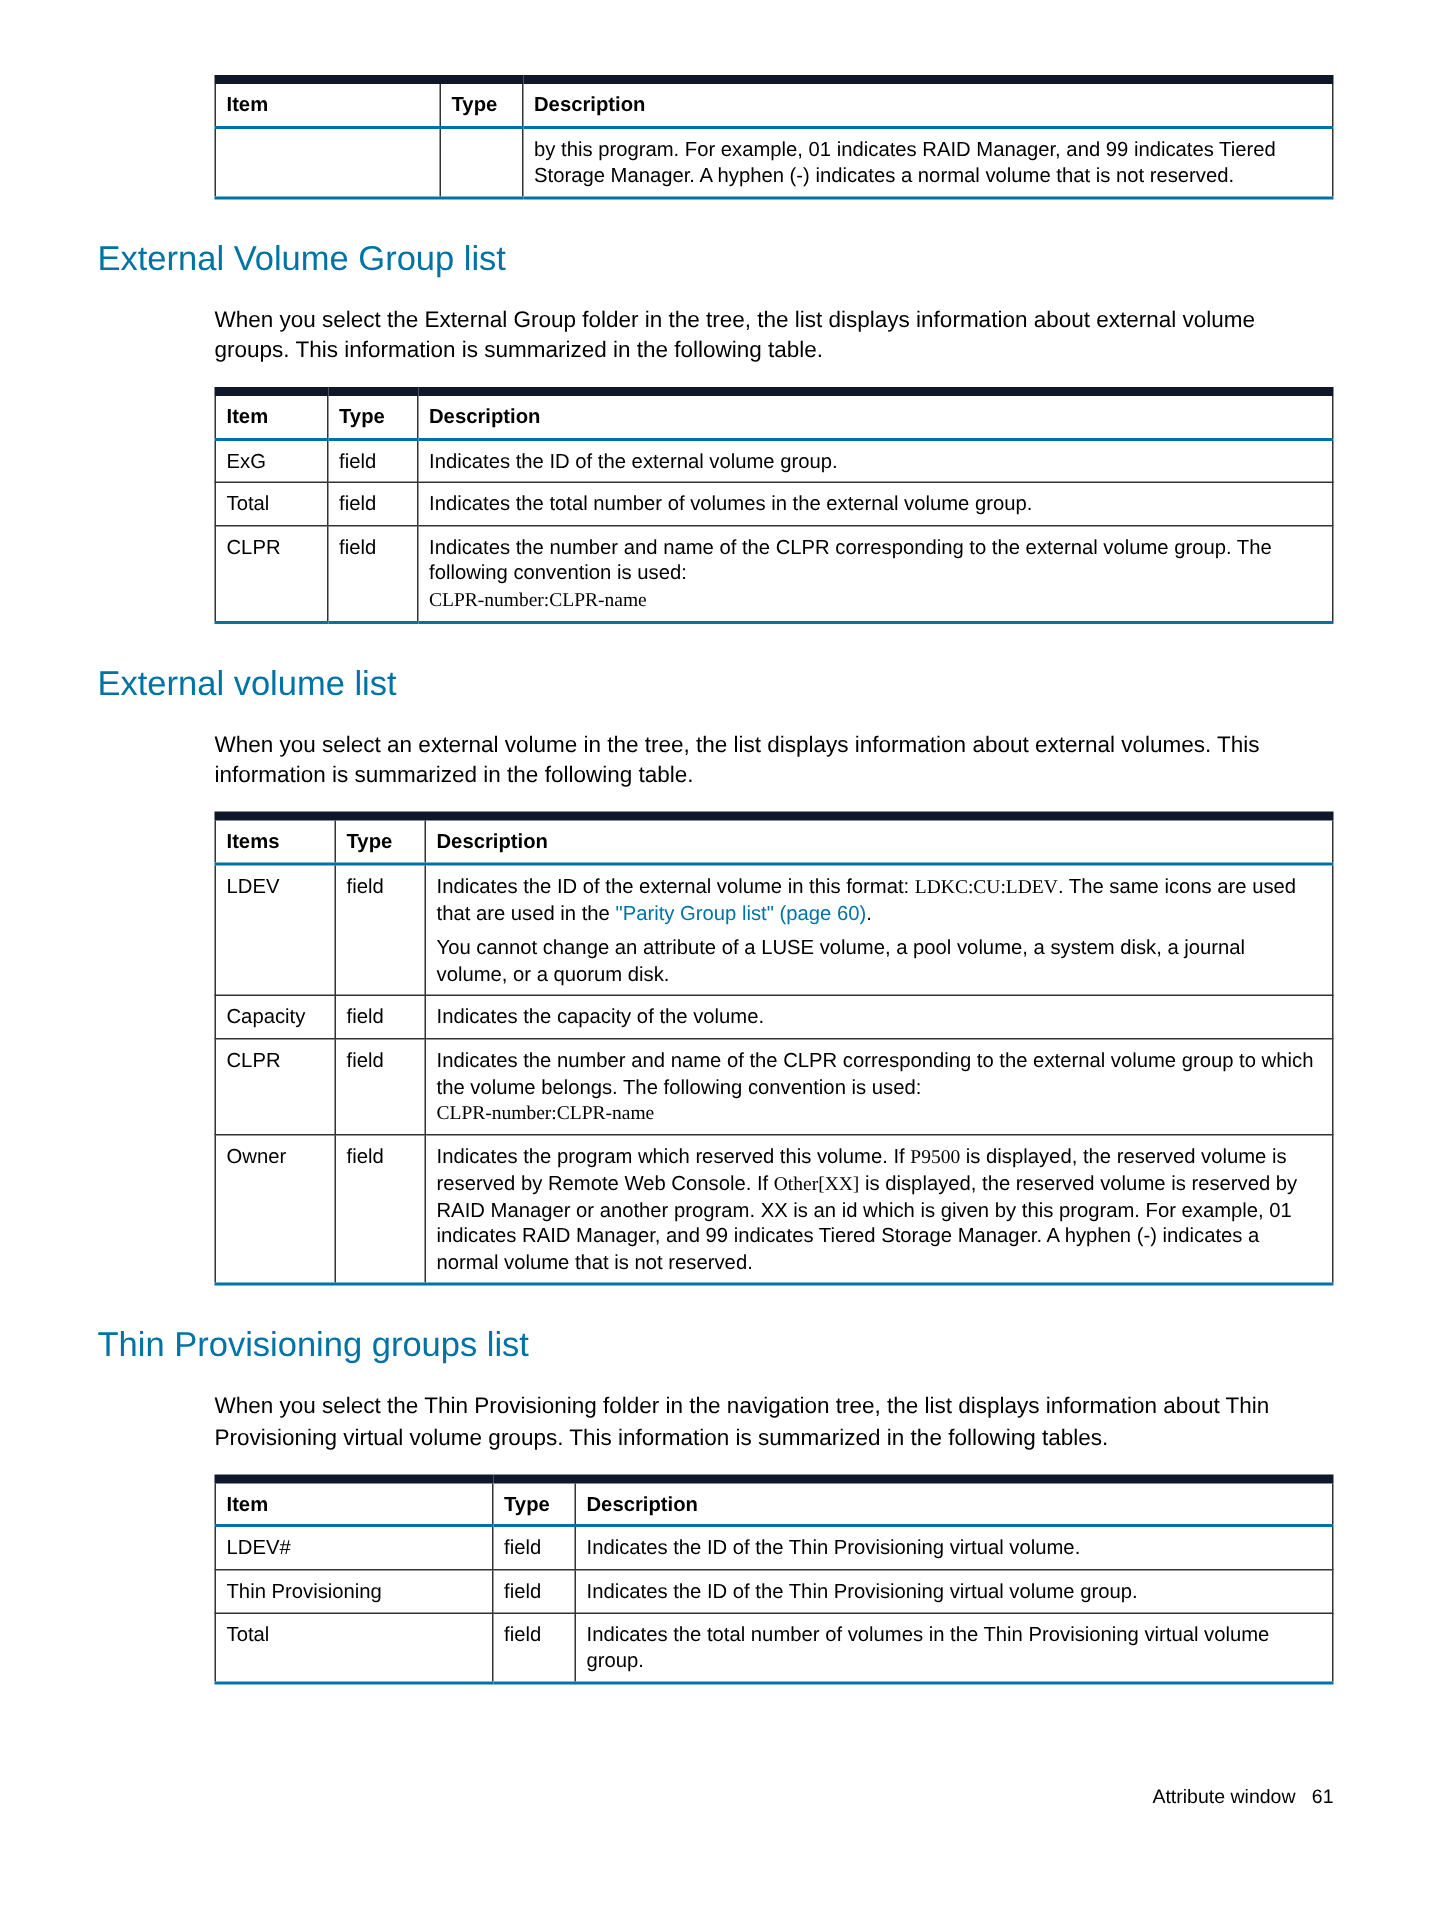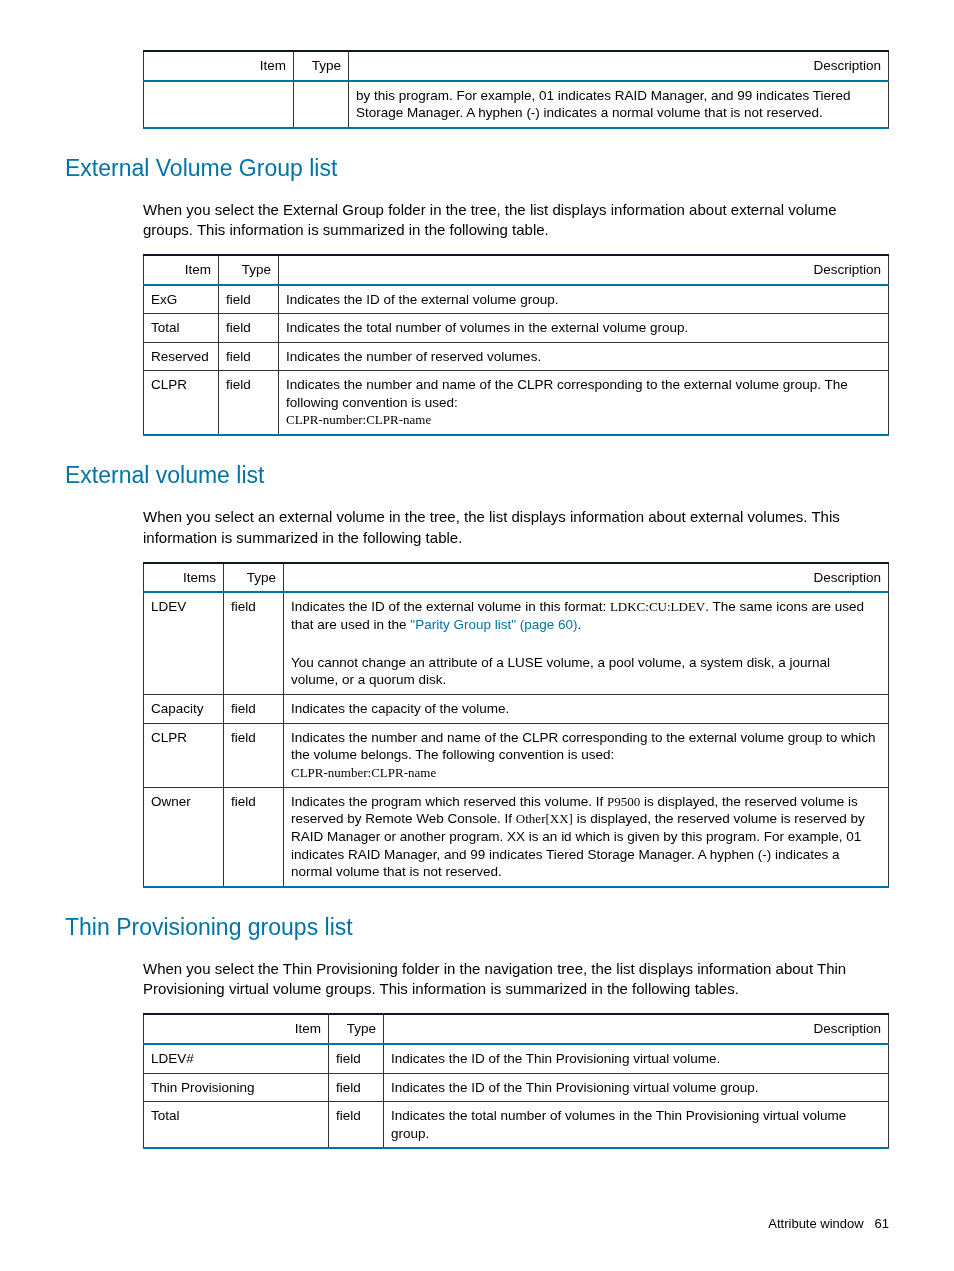--- a/index.html
+++ b/index.html
@@ -39,24 +39,23 @@
     padding: 5px 7px;
     text-align: left;
     vertical-align: top;
     line-height: 1.3;
   }
   thead tr {
     border-top: 2px solid #0073a6;
     border-bottom: 2px solid #0073a6;
   }
   thead th {
-    font-weight: normal;
-    border-top: 2px solid #0f172a;
+    font-weight: bold;
+    border-top: 6px solid #0f172a;
     border-bottom: 2px solid #0073a6;
-    text-align: right;
   }
   tbody tr:last-child td {
     border-bottom: 2px solid #0073a6;
   }
   .mono {
     font-family: Liberation Serif, serif;
     font-size: 13px;
   }
   a.link {
     color: #0073a6;
@@ -121,25 +120,20 @@
       <td>ExG</td>
       <td>field</td>
       <td>Indicates the ID of the external volume group.</td>
     </tr>
     <tr>
       <td>Total</td>
       <td>field</td>
       <td>Indicates the total number of volumes in the external volume group.</td>
     </tr>
     <tr>
-      <td>Reserved</td>
-      <td>field</td>
-      <td>Indicates the number of reserved volumes.</td>
-    </tr>
-    <tr>
       <td>CLPR</td>
       <td>field</td>
       <td>
         <span>Indicates the number and name of the CLPR corresponding to the external volume group. The following convention is used:</span><br>
         <span class="mono">CLPR-number:CLPR-name</span>
       </td>
     </tr>
   </tbody>
 </table>
 
@@ -157,21 +151,21 @@
       <th>Type</th>
       <th>Description</th>
     </tr>
   </thead>
   <tbody>
     <tr>
       <td>LDEV</td>
       <td>field</td>
       <td>
         <span>Indicates the ID of the external volume in this format: </span><span class="mono">LDKC:CU:LDEV</span><span>. The same icons are used that are used in the </span><a class="link">"Parity Group list" (page 60)</a><span>.</span>
-        <div style="margin-top:20px">You cannot change an attribute of a LUSE volume, a pool volume, a system disk, a journal volume, or a quorum disk.</div>
+        <div style="margin-top:6px">You cannot change an attribute of a LUSE volume, a pool volume, a system disk, a journal volume, or a quorum disk.</div>
       </td>
     </tr>
     <tr>
       <td>Capacity</td>
       <td>field</td>
       <td>Indicates the capacity of the volume.</td>
     </tr>
     <tr>
       <td>CLPR</td>
       <td>field</td>

